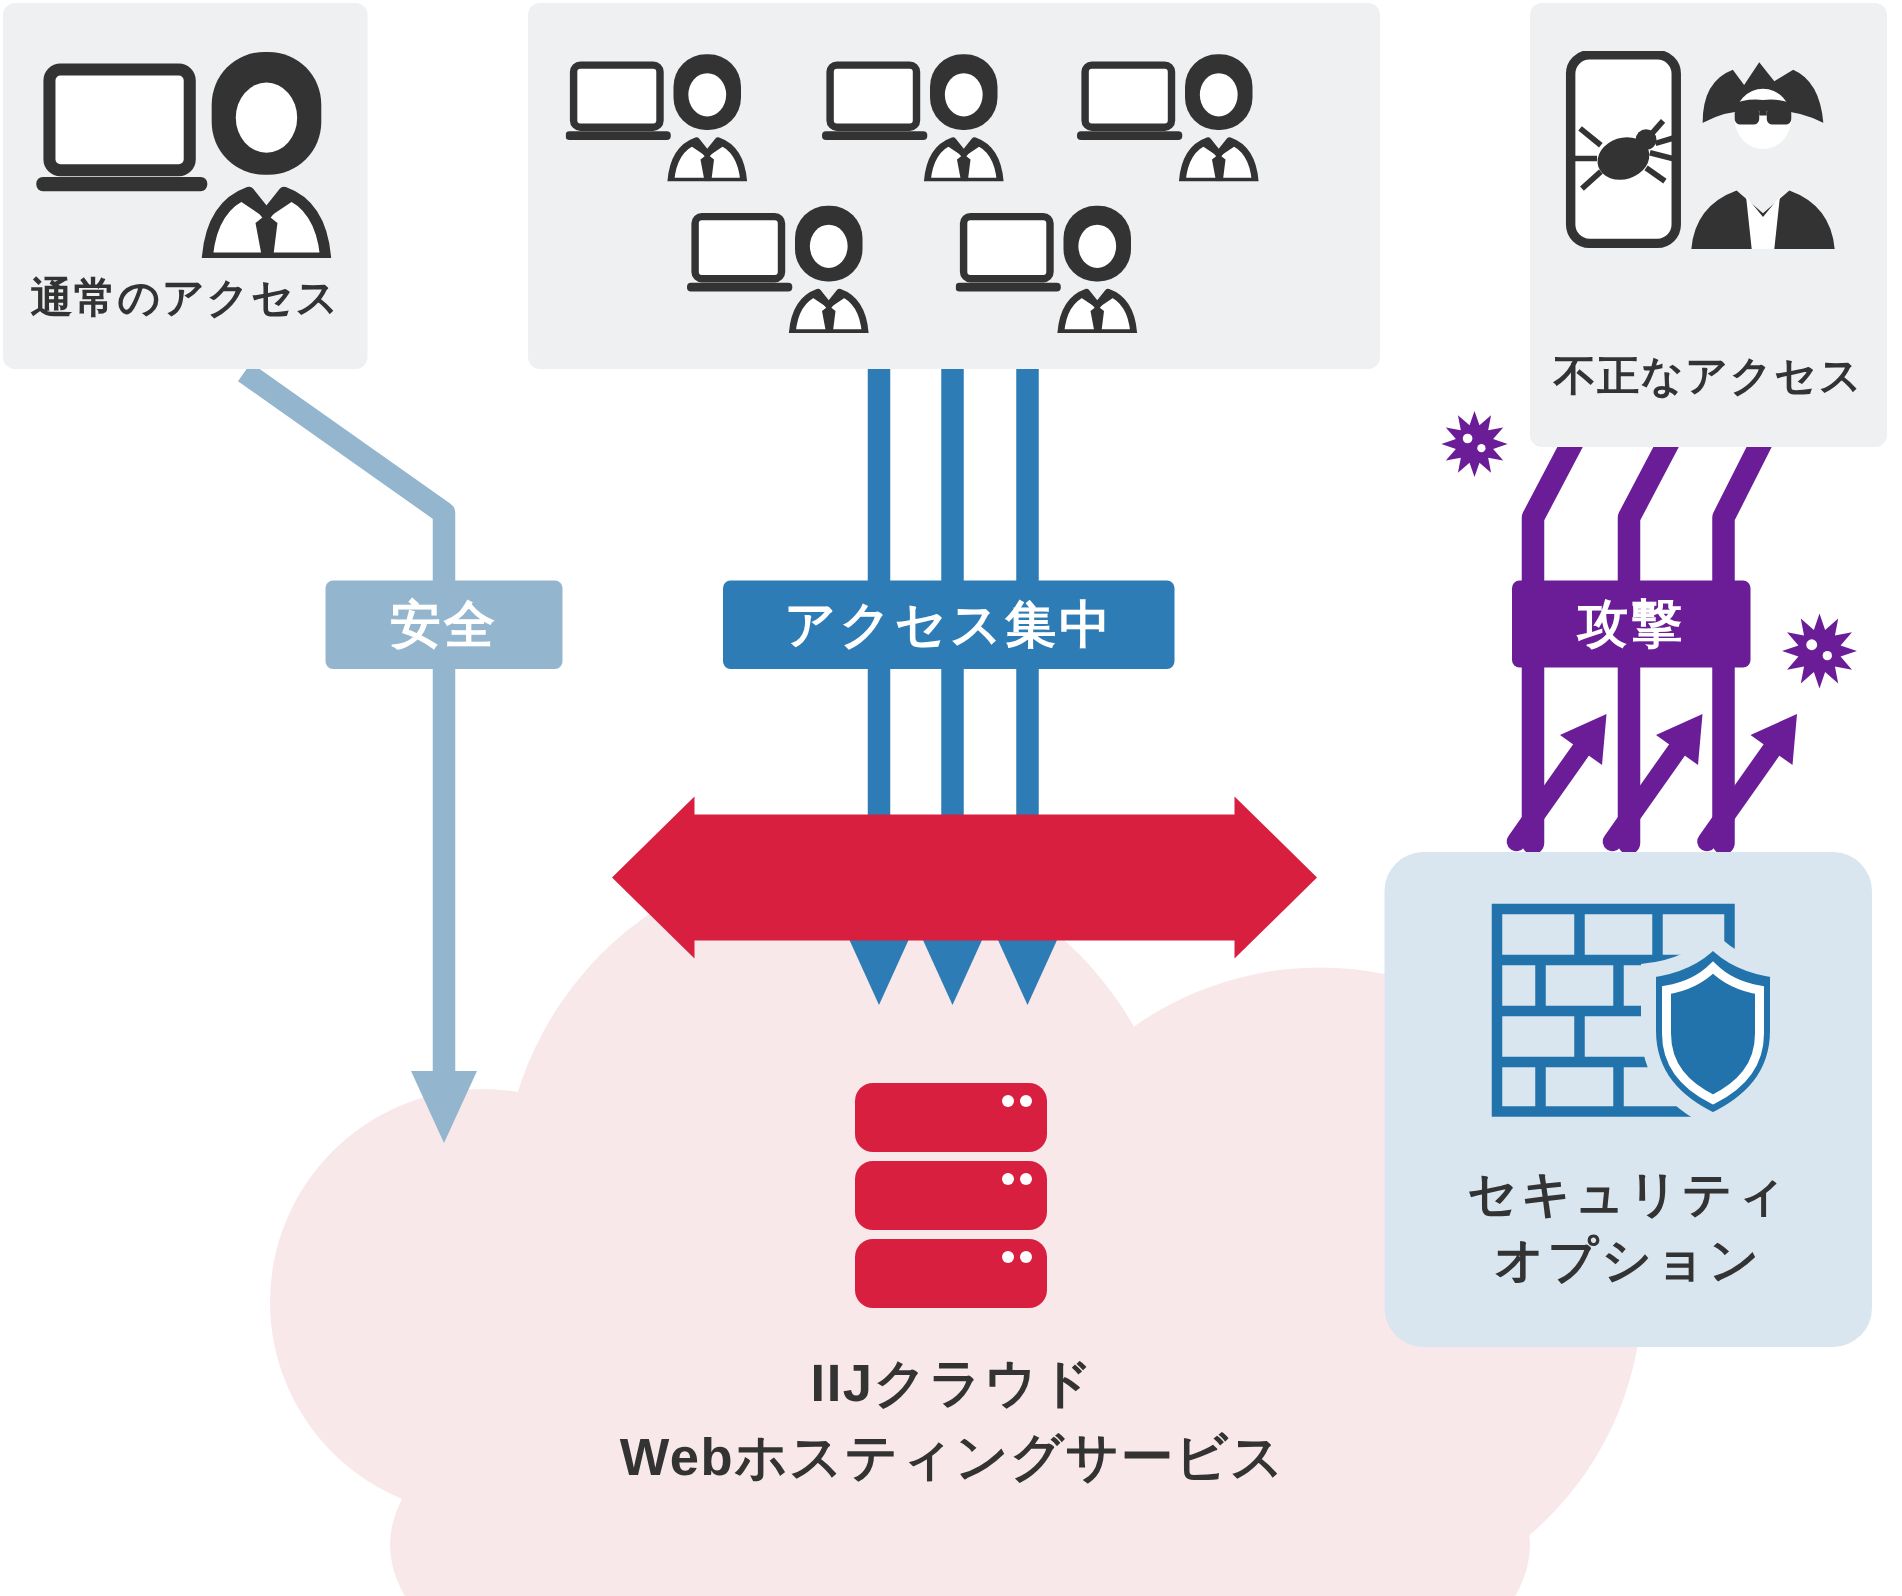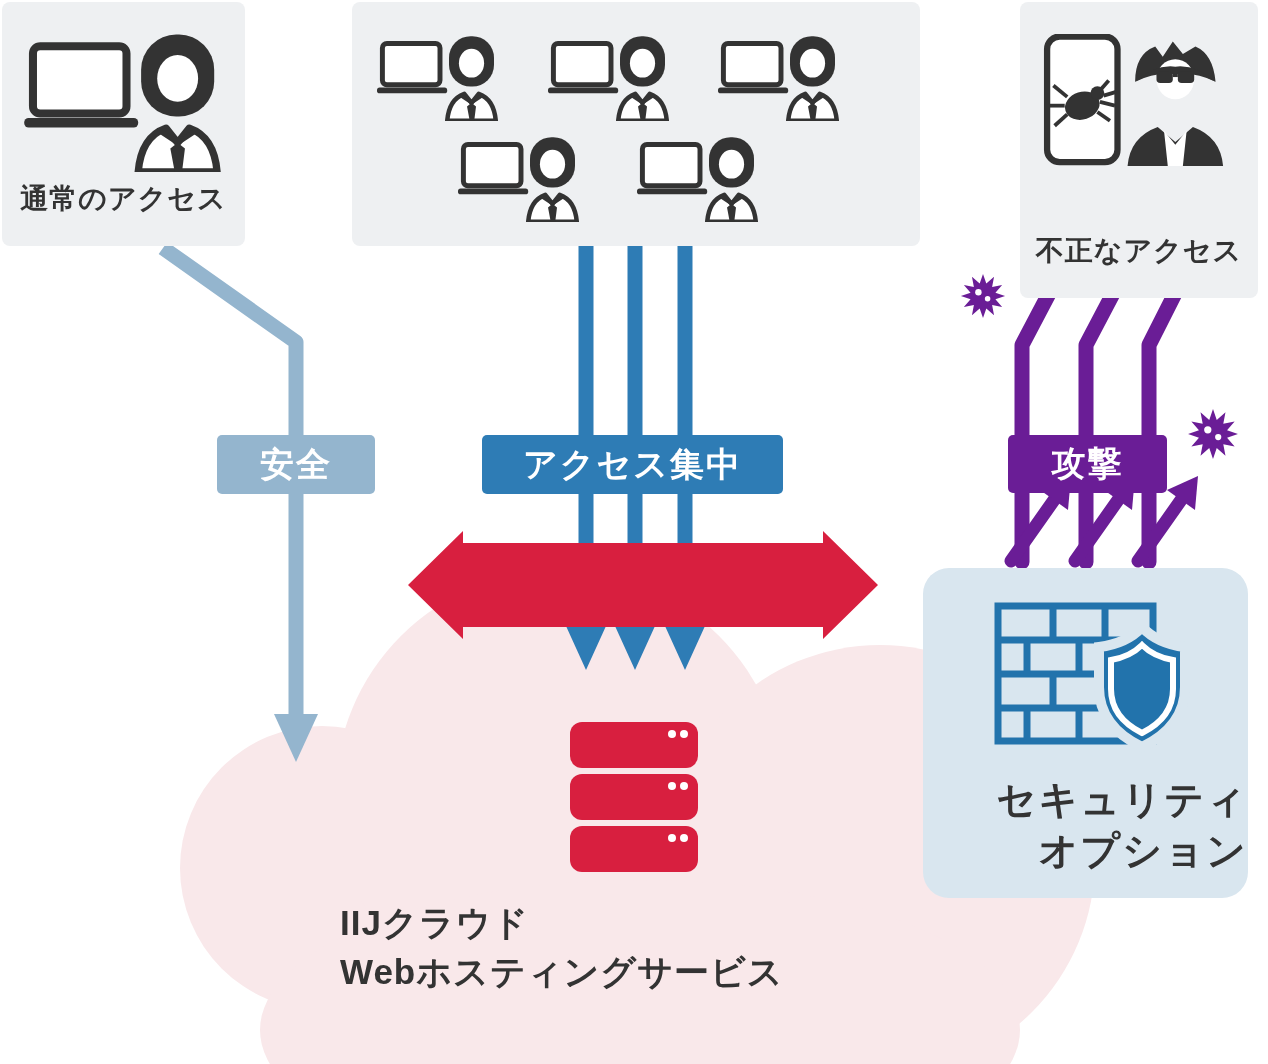--- a/index.html
+++ b/index.html
@@ -11,47 +11,47 @@
   .layer{position:absolute;left:0;top:0;}
   .panel{
     position:absolute;background:#eef0f2;border-radius:8px;
   }
   .panel .caption{
     position:absolute;left:0;right:0;bottom:28px;text-align:center;
     font-size:28px;font-weight:bold;color:#333333;letter-spacing:1px;
   }
   .pill{
     position:absolute;border-radius:5px;display:flex;align-items:center;justify-content:center;
-    color:#ffffff;font-weight:bold;font-size:34px;letter-spacing:2px;margin-top:48px;
+    color:#ffffff;font-weight:bold;font-size:34px;letter-spacing:2px;
   }
   #pill-safe{left:217px;top:387px;width:158px;height:59px;background:#94b5ce;}
   #pill-access{left:482px;top:387px;width:301px;height:59px;background:#2e7cb5;}
   #pill-attack{left:1008px;top:387px;width:159px;height:58px;background:#6a1d96;}
   #specup-text{
     position:absolute;left:453px;top:562px;width:380px;text-align:center;
     color:#ffffff;font-weight:bold;font-size:34px;letter-spacing:1px;white-space:nowrap;
   }
   #security-panel{
     position:absolute;left:923px;top:568px;width:325px;height:330px;
     background:#d9e6ef;border-radius:26px;
   }
   #security-panel .sec-icon{position:absolute;left:70px;top:33px;}
   #security-label{
-    position:absolute;left:0;right:0;top:206px;text-align:right;
-    font-size:39px;line-height:1.32;font-weight:bold;color:#333333;letter-spacing:2px;
+    position:absolute;left:0;right:0;top:206px;text-align:center;
+    font-size:33px;line-height:1.32;font-weight:bold;color:#333333;letter-spacing:2px;
   }
   .server{
     position:absolute;left:570px;width:128px;height:46px;background:#d81f3f;border-radius:12px;
   }
   .server .dot{
     position:absolute;top:8px;width:8px;height:8px;border-radius:50%;background:#ffffff;
   }
   .server .dot.d1{left:98px;} .server .dot.d2{left:110px;}
   #cloud-title{
-    position:absolute;left:340px;top:898px;width:590px;
+    position:absolute;left:340px;top:898px;width:590px;text-align:center;
     font-size:35px;line-height:1.4;font-weight:bold;color:#333333;letter-spacing:1px;
   }
   .person-icon,.hacker-icon{position:absolute;}
 </style>
 </head>
 <body>
 
 <div id="stage">
 
   <svg width="0" height="0" style="position:absolute">

